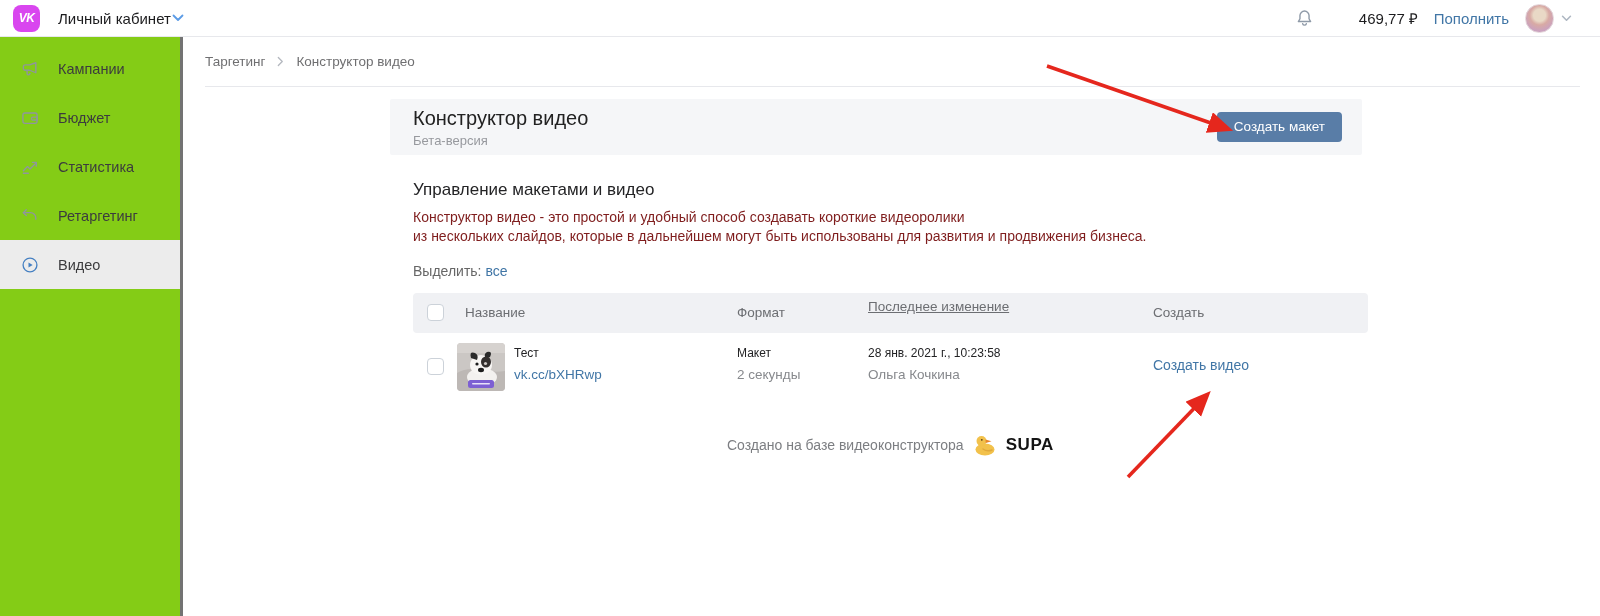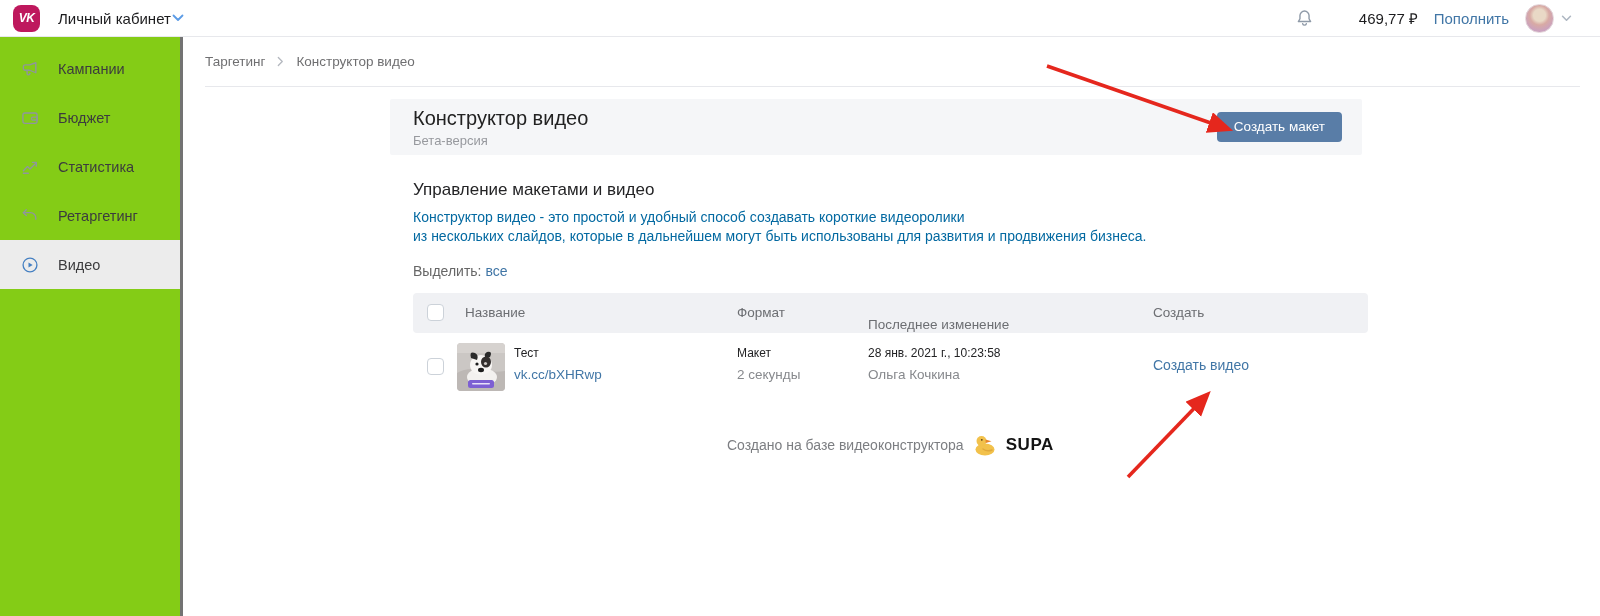--- a/index.html
+++ b/index.html
@@ -9,21 +9,21 @@
     font-family:"Liberation Sans", sans-serif; color:#222;
   }
   
   .topbar {
     position:absolute; left:0; top:0; width:1600px; height:37px;
     background:#fff; border-bottom:1px solid #e7e8ec;
     display:flex; align-items:center; z-index:5;
   }
   .vk-logo {
     width:27px; height:27px; margin-left:13px; border-radius:8px;
-    background:#be185d; color:#fff; font-weight:bold; font-size:12px;
+    background:#d946ef; color:#fff; font-weight:bold; font-size:12px;
     display:flex; align-items:center; justify-content:center;
     font-style:italic; letter-spacing:-0.5px; cursor:pointer;
   }
   .account-title {
     margin-left:18px; font-size:15px; color:#1c1c1e; cursor:pointer;
     display:flex; align-items:center; gap:1px;
   }
   .chev-blue { color:#5c9ce6; display:inline-flex; }
   .topbar-right { margin-left:auto; display:flex; align-items:center; margin-right:28px; }
   .bell { color:#8f9aa8; display:inline-flex; cursor:pointer; }
@@ -66,21 +66,21 @@
   .hp-title { position:absolute; left:23px; top:8px; font-size:20px; color:#222; }
   .hp-sub { position:absolute; left:23px; top:34px; font-size:13px; color:#97999e; }
   .btn-primary {
     position:absolute; right:20px; top:13px; height:30px; padding:0 17px;
     background:#597da7; color:#fff; font-size:13.5px; border:none; border-radius:4px;
     font-family:"Liberation Sans", sans-serif; cursor:pointer; line-height:30px;
   }
 
   .section-heading { position:absolute; left:230px; top:143px; font-size:17px; color:#242426; }
   .section-desc {
-    position:absolute; left:230px; top:171px; font-size:14px; color:#0369a1;
+    position:absolute; left:230px; top:171px; font-size:14px; color:#7f1d1d;
     line-height:19px; width:820px;
   }
   .select-row { position:absolute; left:230px; top:226px; font-size:14px; color:#666; }
   .select-row .link { color:#4176a6; cursor:pointer; margin-left:4px; }
 
   .table { position:absolute; left:230px; top:256px; width:955px; }
   .t-head {
     position:relative; height:40px; background:#f0f1f4; border-radius:4px;
     font-size:13.5px; color:#6c6e72;
   }
@@ -224,21 +224,21 @@
 
   <div class="select-row">
     <span>Выделить:</span><span class="link">все</span>
   </div>
 
   <div class="table">
     <div class="t-head">
       <span class="cb"></span>
       <span class="col-name" style="position:absolute; top:12px;">Название</span>
       <span class="col-format" style="position:absolute; top:12px;">Формат</span>
-      <span class="col-modified" style="position:absolute; top:24px;">Последнее изменение</span>
+      <span class="col-modified" style="position:absolute; top:6px;text-decoration:underline;">Последнее изменение</span>
       <span class="col-actions" style="position:absolute; top:12px;">Создать</span>
     </div>
     <div class="t-row">
       <span class="cb"></span>
       <span class="thumb">
         <svg width="48" height="48" viewBox="0 0 48 48">
           <rect width="48" height="48" fill="#cbc7c4"></rect>
           <path d="M0 30 Q10 24 24 27 T48 28 V48 H0 Z" fill="#bdb8b5"></path>
           <rect x="0" y="0" width="48" height="10" fill="#d6d2cf"></rect>
           <ellipse cx="25" cy="34" rx="15" ry="9" fill="#f3f1ef"></ellipse>

